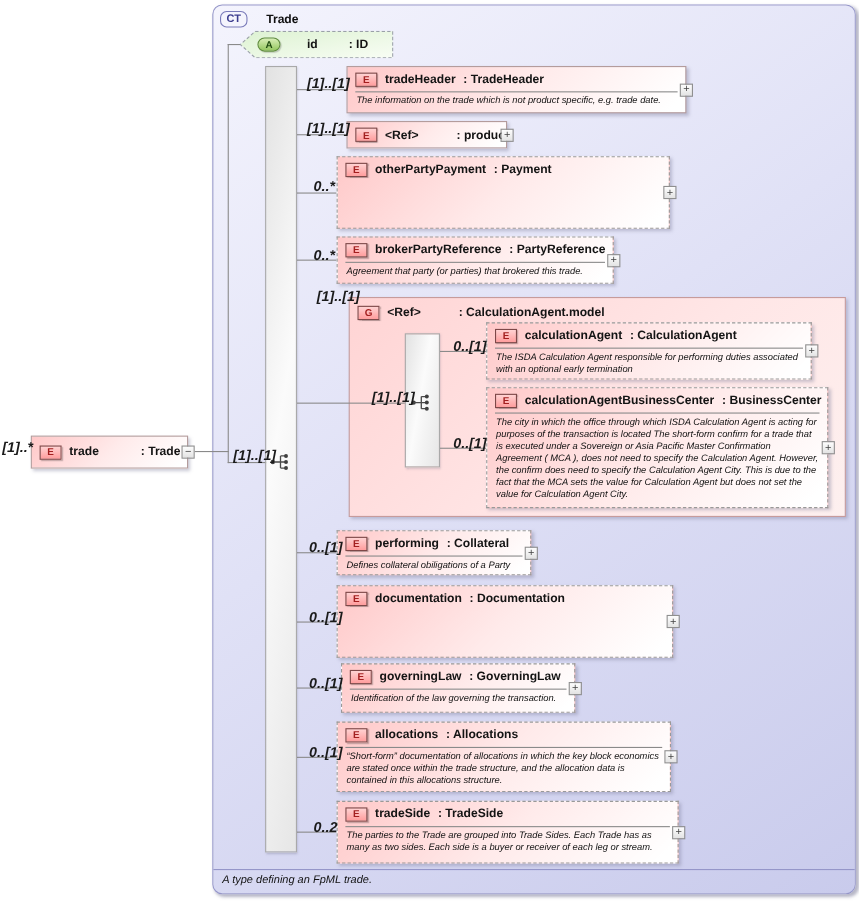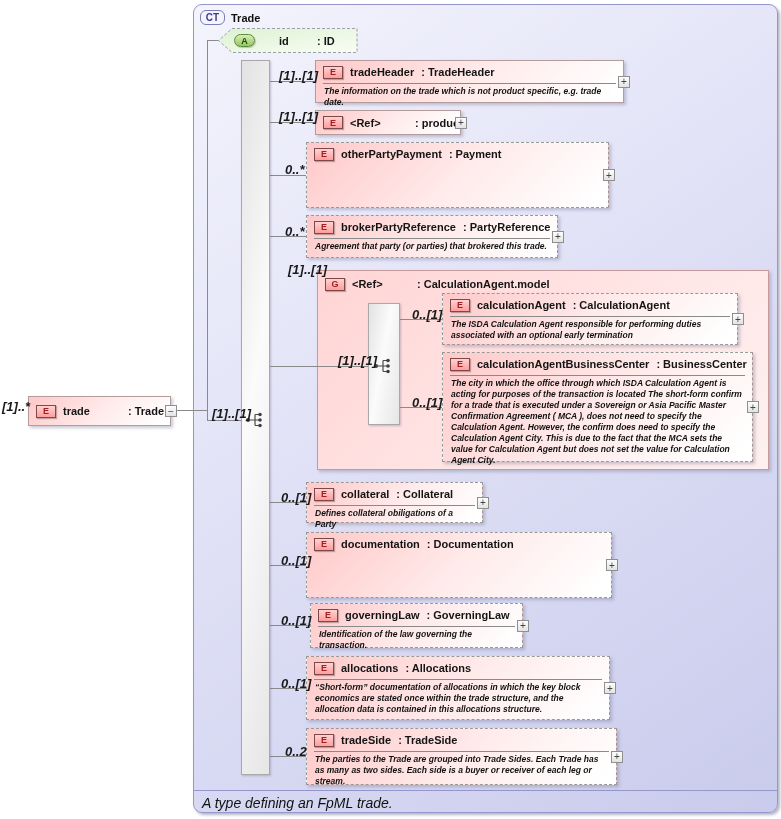--- a/index.html
+++ b/index.html
@@ -11,31 +11,31 @@
     overflow: hidden;
   }
   
   .ct {
     position: absolute; left: 193px; top: 4px; width: 585px; height: 809px;
     border: 1px solid #9596c9; border-radius: 9px;
     background: linear-gradient(145deg, #f4f4fd 0%, #e0e1f6 45%, #c9cbec 100%);
     box-shadow: 2px 2px 3px rgba(120,120,150,.55);
     z-index: 1;
   }
-  .ct-header { position: absolute; left: 6px; top: 5px; display: flex; align-items: center; gap: 6px; }
+  .ct-header { position: absolute; left: 6px; top: 5px; display: flex; align-items: center; gap: 17px; }
   .badge-ct {
     display: inline-flex; align-items: center; justify-content: center;
     width: 25px; height: 15px; border: 1px solid #7b7cba; border-radius: 6px;
     background: #f4f4fd; color: #3c3d8f; font-size: 10px; font-weight: bold;
   }
   .ct-title { font-size: 11px; font-weight: bold; color: #101010; }
   .ct-footer {
     position: absolute; left: 0; right: 0; top: 785px; height: 23px;
     border-top: 1px solid #9596c9; padding: 4px 8px 0;
-    font-size: 14px; font-style: italic; color: #111;
+    font-size: 10px; font-style: italic; color: #111;
   }
   
   .hline { position: absolute; height: 1px; background: #8a8a8a; z-index: 2; }
   .vline { position: absolute; width: 1px;  background: #8a8a8a; z-index: 2; }
   .hline.over { z-index: 4; }
   .card {
     position: absolute; font-size: 13px; font-style: italic; font-weight: bold;
     color: #1b1b1b; z-index: 6; white-space: nowrap;
   }
   .bar {
@@ -65,21 +65,21 @@
     display: inline-flex; align-items: center; justify-content: center;
     border: 1px solid #7d4848; background: linear-gradient(180deg, #ffd2d2, #ff9d9d);
     color: #a31f1f; font-size: 9px; font-weight: bold;
     box-shadow: 1px 1px 1px rgba(0,0,0,.25);
   }
   .ename.wide { min-width: 58px; display: inline-block; }
   .ename.mid  { min-width: 46px; display: inline-block; padding-left: 16px; }
   .anno {
     margin: 0 7px; border-top: 1px solid #8a8a8a; padding: 2px 1px 0;
     font-size: 8.5px; font-style: italic; color: #111; line-height: 11px;
-    font-weight: bold;
+    font-weight: normal;
   }
   .expand, .collapse {
     position: absolute; right: -7px; top: 50%; margin-top: -6px;
     width: 12px; height: 12px; padding: 0;
     border: 1px solid #8f8f8f; background: linear-gradient(180deg, #fdfdfd, #e3e3e3);
     color: #444; font-size: 10px; line-height: 9px; text-align: center;
     z-index: 7; font-family: inherit; cursor: pointer;
   }
   
   .group {
@@ -249,21 +249,21 @@
       <span>calculationAgentBusinessCenter</span>
       <span>: BusinessCenter</span>
     </div>
     <div class="anno">The city in which the office through which ISDA Calculation Agent is acting for purposes of the transaction is located The short-form confirm for a trade that is executed under a Sovereign or Asia Pacific Master Confirmation Agreement ( MCA ), does not need to specify the Calculation Agent. However, the confirm does need to specify the Calculation Agent City. This is due to the fact that the MCA sets the value for Calculation Agent but does not set the value for Calculation Agent City.</div>
     <button class="expand">+</button>
   </div>
 
   <div class="ebox dashed" style="left:306px;top:482px;width:177px;height:41px">
     <div class="trow">
       <span class="badge-e">E</span>
-      <span>collateral</span>
+      <span>performing</span>
       <span>: Collateral</span>
     </div>
     <div class="anno">Defines collateral obiligations of a Party</div>
     <button class="expand">+</button>
   </div>
 
   <div class="ebox dashed" style="left:306px;top:532px;width:306px;height:66px">
     <div class="trow">
       <span class="badge-e">E</span>
       <span>documentation</span>

